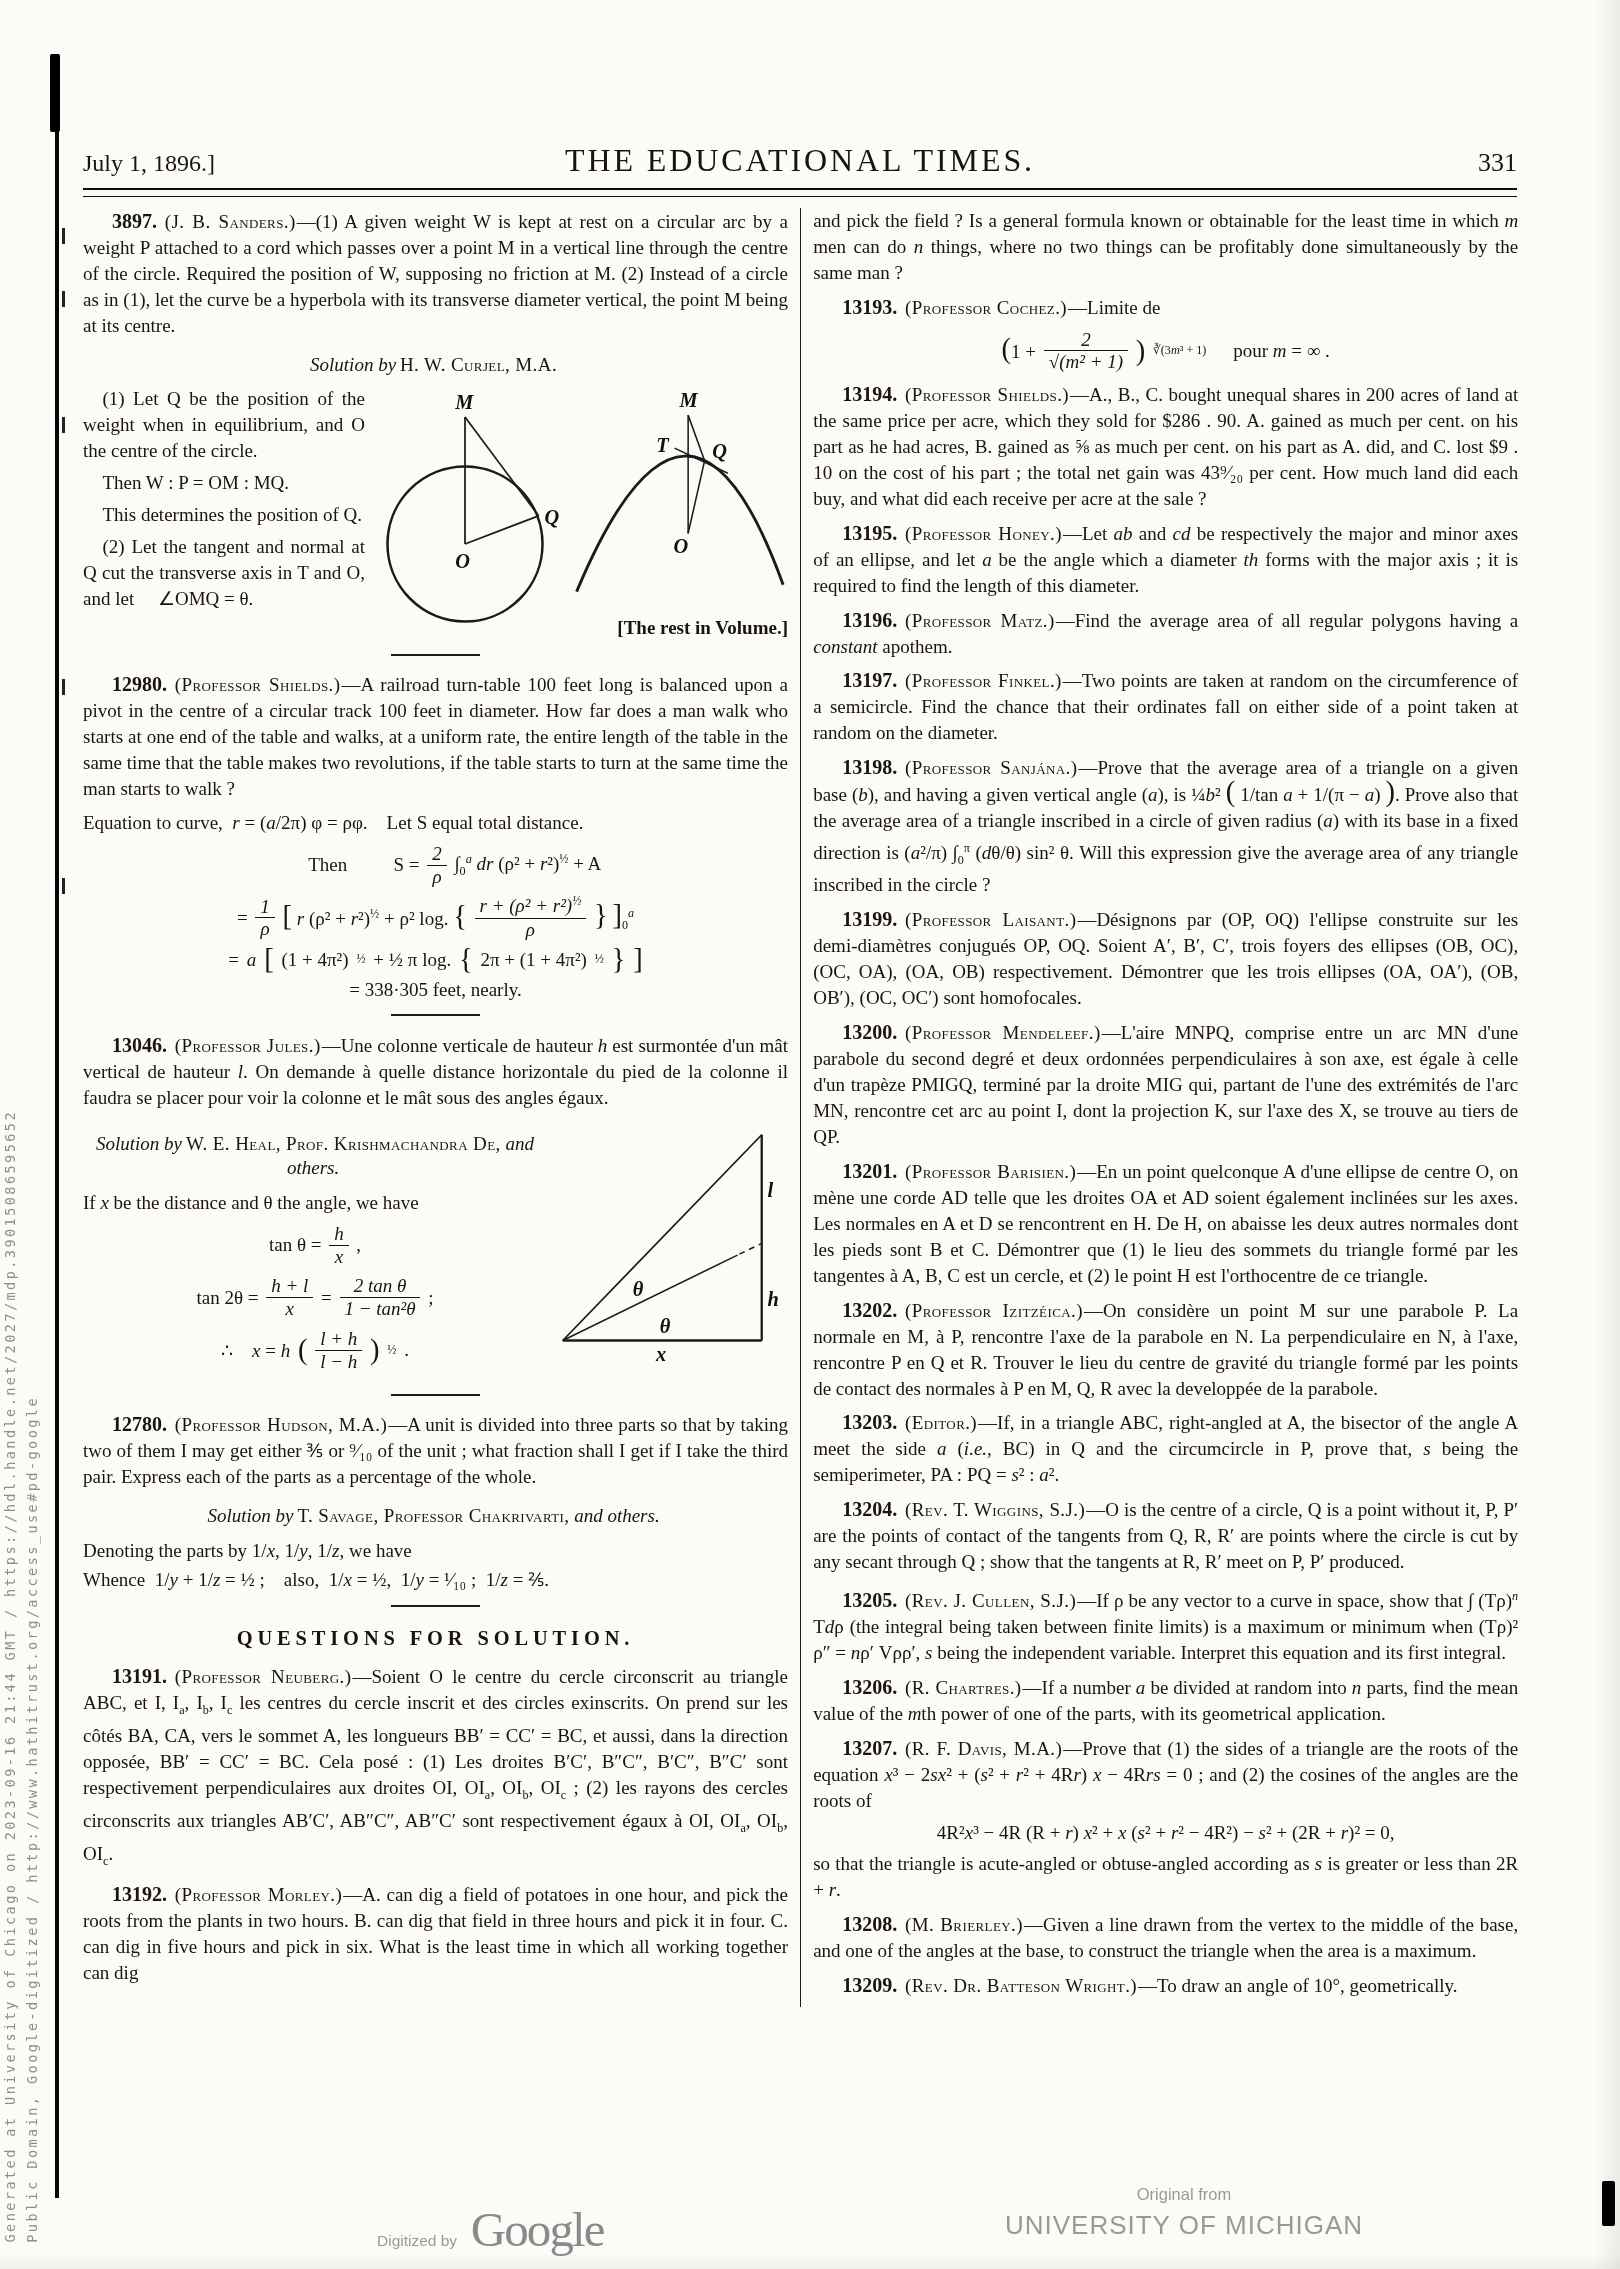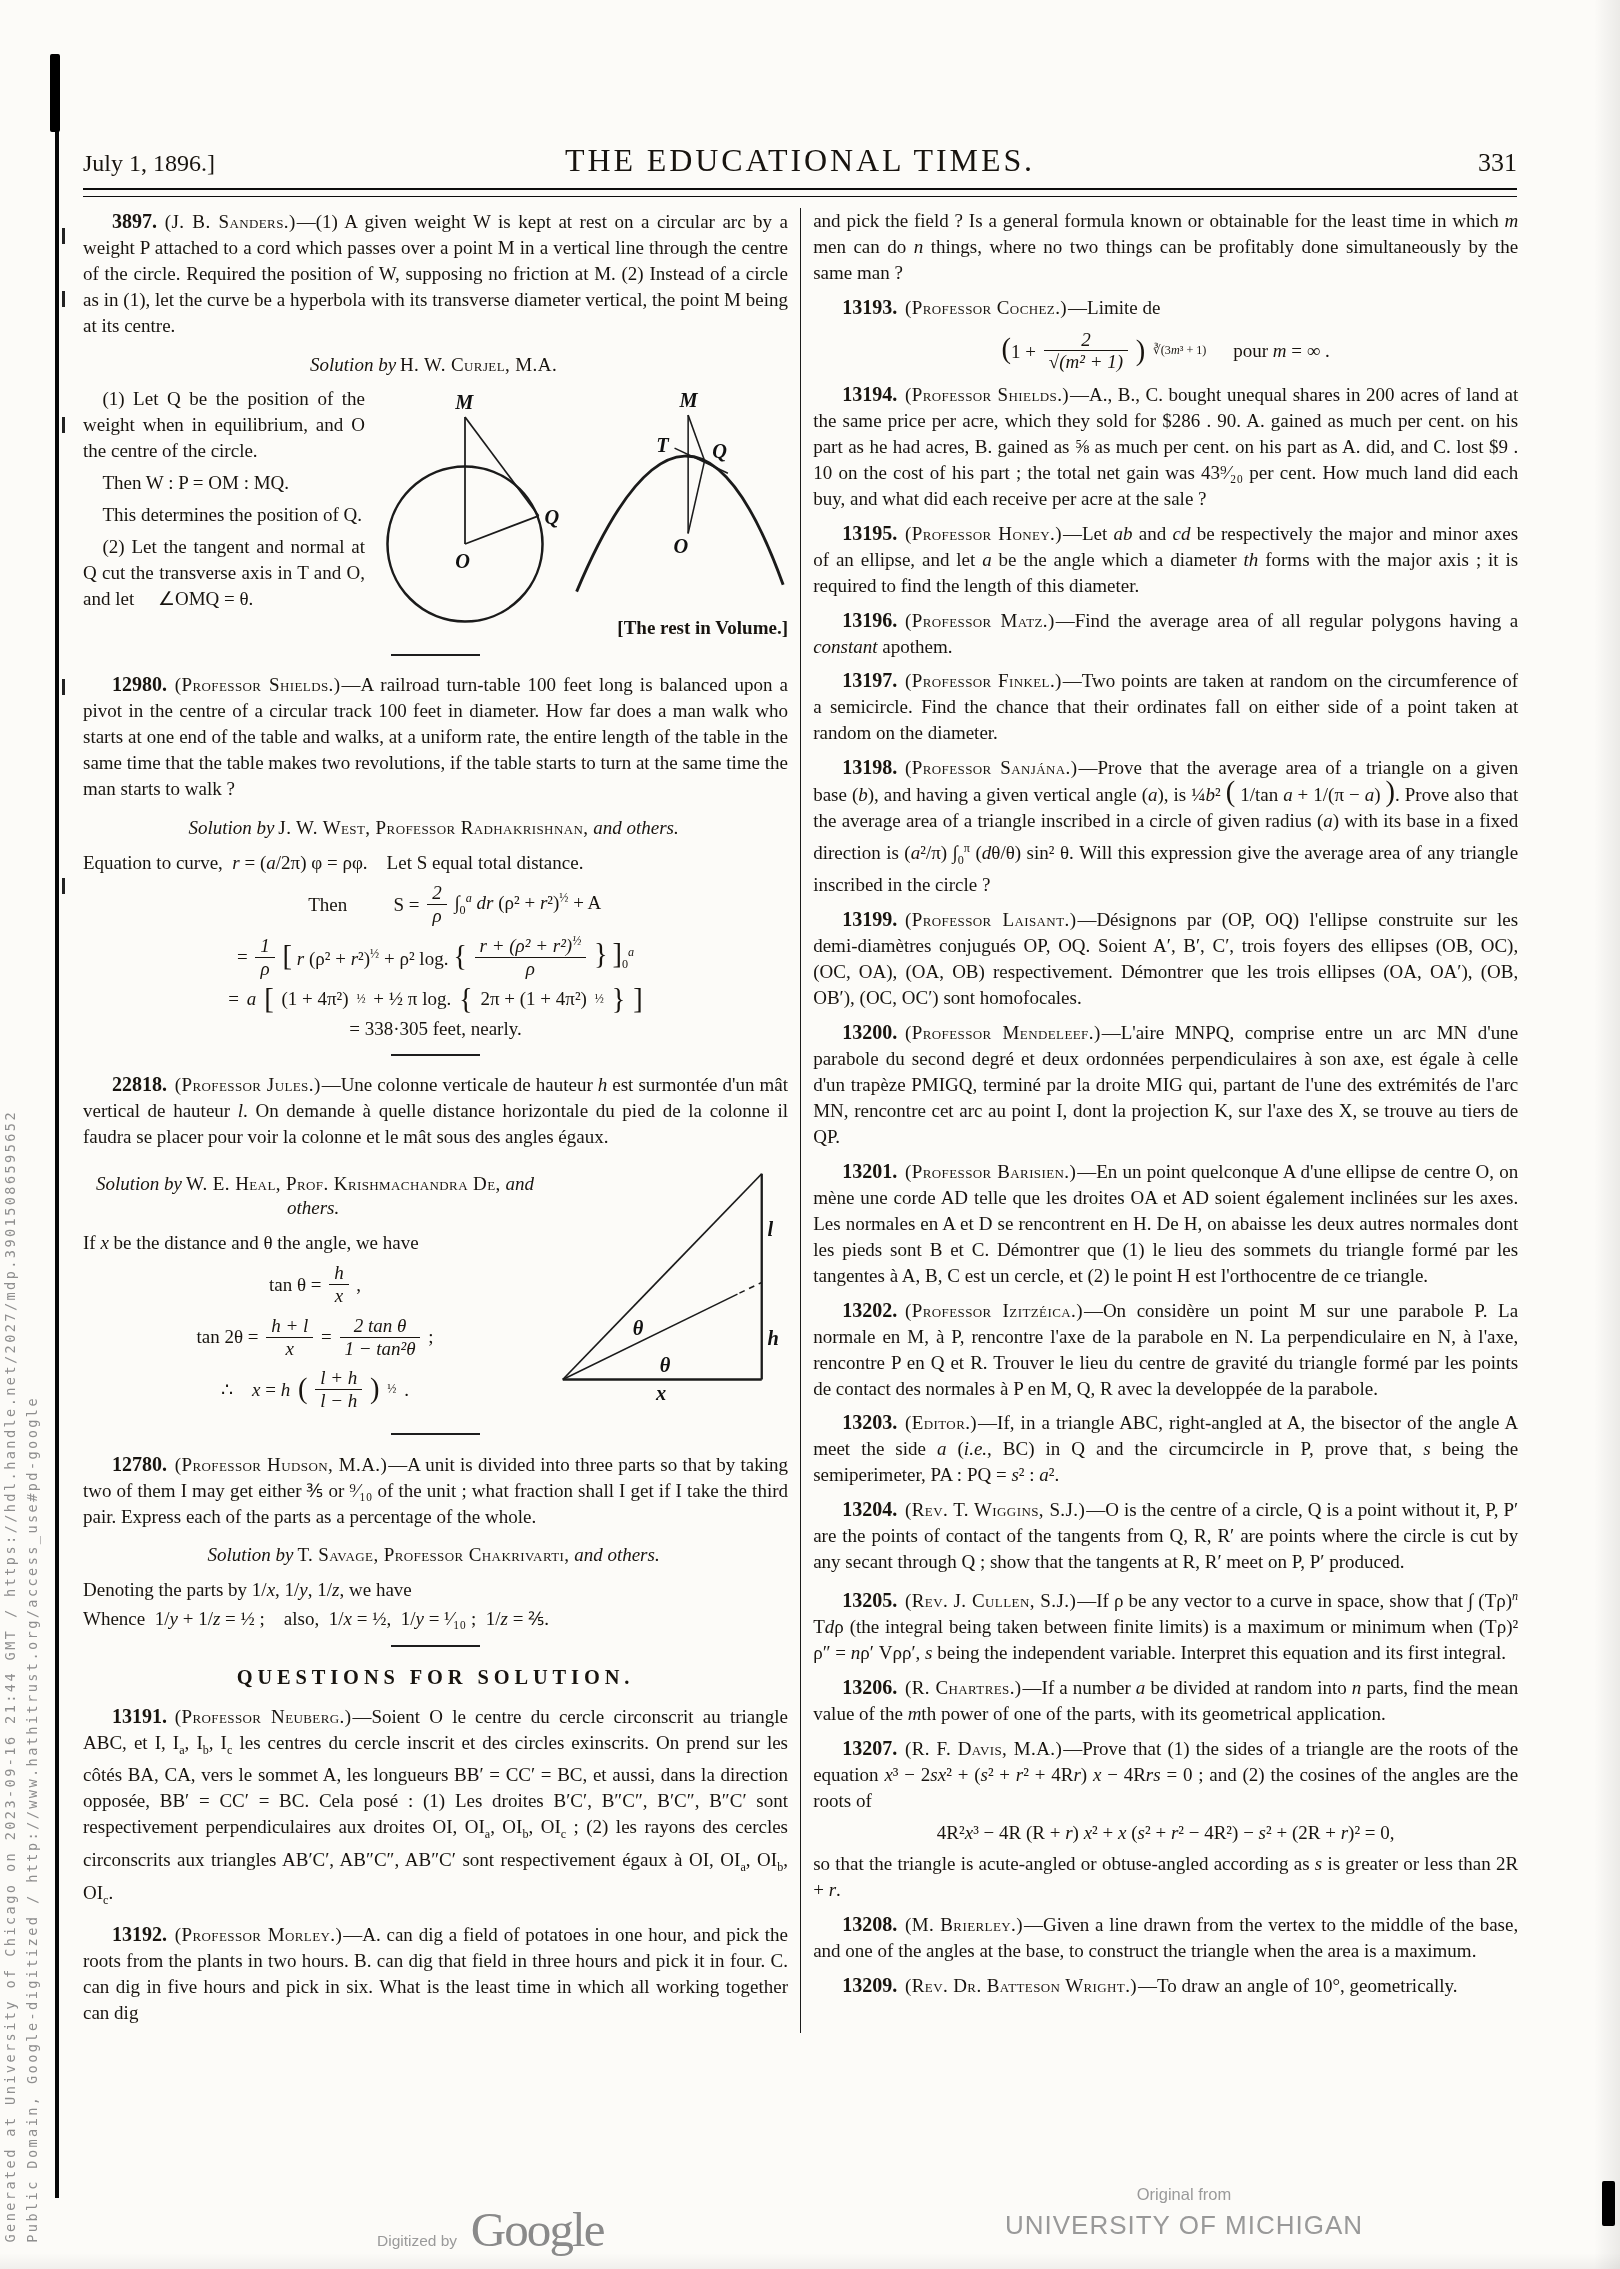--- a/index.html
+++ b/index.html
@@ -133,21 +133,20 @@
             <text class="figlabel" x="112" y="172">O</text>
           </svg>
           <div class="figcaption">[The rest in Volume.]</div>
         </div>
       </div>
 
       <div class="sep"></div>
 
       <p class="prob"><span class="num">12980.</span><span class="auth">(Professor Shields.)</span><span>—A railroad turn-table 100 feet long is balanced upon a pivot in the centre of a circular track 100 feet in diameter.  How far does a man walk who starts at one end of the table and walks, at a uniform rate, the entire length of the table in the same time that the table makes two revolutions, if the table starts to turn at the same time the man starts to walk ?</span></p>
 
-      <div class="solution"><i>Solution by</i><span class="sc">J. W. West, Professor Radhakrishnan,</span> <i>and others.</i></div>
 
       <div class="eqline" style="text-align:left">Equation to curve, <span class="mi">r</span> = (<span class="mi">a</span>/2π) φ = ρφ. Let S equal total distance.</div>
       <div class="eqrow">
         <span class="thenword">Then</span>
         <span>S =</span>
         <span class="frac">
             <span class="fn">2</span>
             <span class="fd">ρ</span>
           </span>
         <span>∫<sub>0</sub><sup><span class="mi">a</span></sup> <span class="mi">dr</span> (ρ² + <span class="mi">r</span>²)<sup>½</sup> + A</span>
@@ -163,21 +162,21 @@
             <span class="fn"><span class="mi">r</span> + (ρ² + <span class="mi">r</span>²)<sup>½</sup></span>
             <span class="fd">ρ</span>
           </span>
         <span><span class="bigp">}</span> <span class="bigp">]</span><sub>0</sub><sup><span class="mi">a</span></sup></span>
       </div>
       <div class="eqrow">= <span class="mi">a</span> <span class="bigp">[</span> (1 + 4π²)<sup>½</sup> + ½ π log. <span class="bigp">{</span> 2π + (1 + 4π²)<sup>½</sup> <span class="bigp">}</span> <span class="bigp">]</span></div>
       <div class="eqrow">= 338·305 feet, nearly.</div>
 
       <div class="sep"></div>
 
-      <p class="prob"><span class="num">22818.</span><span class="auth">(Professor Jules.)</span><span>—Une colonne verticale de hauteur <span class="mi">h</span> est surmontée d'un mât vertical de hauteur <span class="mi">l</span>.  On demande à quelle distance horizontale  du pied de la colonne il faudra se placer pour voir la colonne et le mât sous des angles égaux.</span></p>
+      <p class="prob"><span class="num">13046.</span><span class="auth">(Professor Jules.)</span><span>—Une colonne verticale de hauteur <span class="mi">h</span> est surmontée d'un mât vertical de hauteur <span class="mi">l</span>.  On demande à quelle distance horizontale  du pied de la colonne il faudra se placer pour voir la colonne et le mât sous des angles égaux.</span></p>
 
       <div class="row13046">
         <div class="lhs">
           <div class="solution"><i>Solution by</i><span class="sc">W. E. Heal, Prof. Krishmachandra De,</span> <i>and others.</i></div>
           <div class="eqline" style="text-align:left">If <span class="mi">x</span> be the distance and θ the angle, we have</div>
           <div class="eqrow">
             <span>tan θ =</span>
             <span class="frac">
                 <span class="fn">h</span>
                 <span class="fd">x</span>

